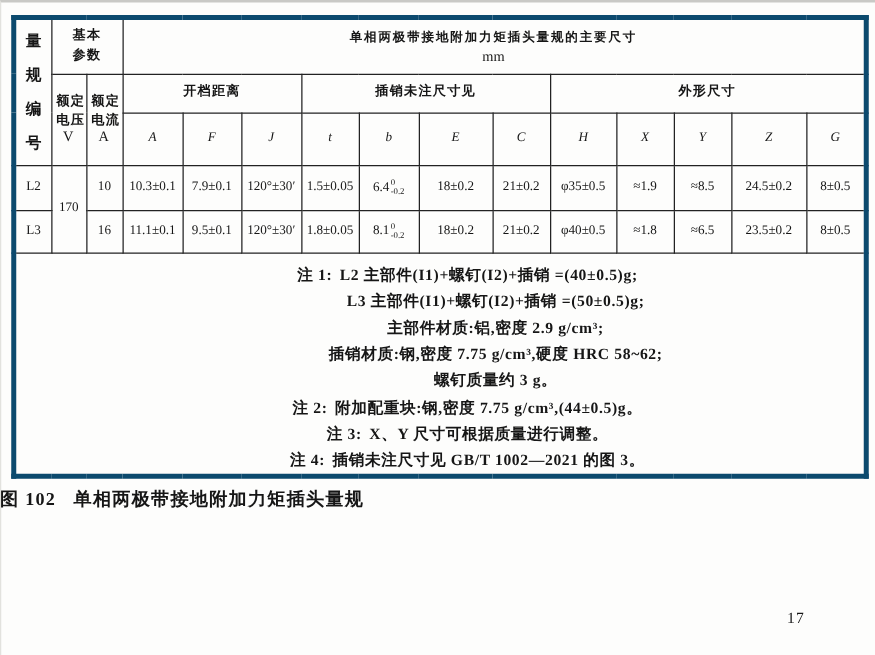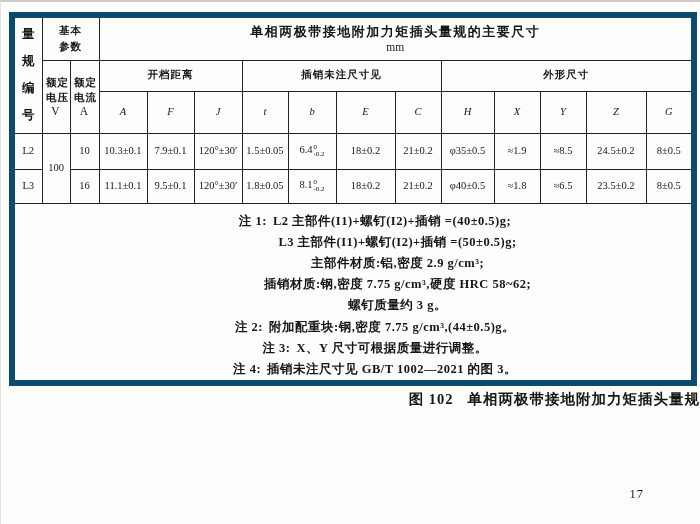--- a/index.html
+++ b/index.html
@@ -10,54 +10,54 @@
     overflow:hidden;
   }
   .page-edge{
     position:absolute;left:0;top:0;width:700px;height:524px;
     border-top:2px solid #c9c9c6;border-left:1px solid #e2e2de;
     border-right:1px solid #efefec;pointer-events:none;
   }
   table.spec{
     position:absolute;left:9px;top:12px;width:683px;
     border-collapse:collapse;table-layout:fixed;
-    border:6px solid #0c4a6e;
+    border:4px solid #0c4a6e;
   }
   table.spec td{
     border:1px solid #222;text-align:center;vertical-align:middle;
     padding:0;font-size:10.5px;line-height:1.15;
     font-family:"Liberation Serif","DejaVu Serif",serif;
   }
   td.cjk{font-size:12px;font-weight:700;letter-spacing:1px;}
   td.vert div{
     width:15px;margin:0 auto;word-break:break-all;
     font-size:12.5px;font-weight:700;line-height:27px;letter-spacing:0;
   }
   td.two-line div.wrap2{width:34px;margin:0 auto;word-break:break-all;line-height:16px;}
   td.vu div.wrap2{width:30px;margin:0 auto;word-break:break-all;line-height:15px;}
   td.vu div.unit{font-weight:400;font-size:11.5px;line-height:13px;font-family:"Liberation Serif",serif;}
   td.title-cell{vertical-align:middle;}
-  td.title-cell .t1{font-size:13px;font-weight:700;letter-spacing:1.5px;line-height:16px;padding-top:2px;}
+  td.title-cell .t1{font-size:10px;font-weight:700;letter-spacing:1.5px;line-height:16px;padding-top:2px;}
   td.title-cell .t2{font-size:11.5px;font-weight:400;letter-spacing:0;line-height:15px;font-family:"Liberation Serif",serif;}
   td.letter{font-style:italic;font-size:13px;font-weight:400;}
   td.rowid{font-size:11.5px;}
   .tolstack{
     display:inline-flex;flex-direction:column;vertical-align:middle;
     font-size:7px;line-height:7px;margin-left:1px;text-align:left;
   }
   td.notes-cell{vertical-align:top;text-align:left;}
   .note-line{
     font-size:12.5px;font-weight:600;line-height:21.2px;letter-spacing:0.5px;
     padding-left:44px;white-space:nowrap;
   }
   .note-line.cont{padding-left:89px;}
   .note-line:first-child{padding-top:7px;}
   .note-label{margin-right:6px;}
   .figure-caption{
-    position:absolute;left:0;top:390px;width:700px;text-align:right;
+    position:absolute;left:0;top:390px;width:700px;text-align:left;
     font-size:14.5px;font-weight:700;letter-spacing:1px;
   }
   .figure-caption .cap-title{margin-left:14px;}
   .page-number{
     position:absolute;right:56px;top:487px;
     font-size:12.5px;letter-spacing:1px;
   }
 </style>
 </head>
 <body>
@@ -121,21 +121,21 @@
     <td class="letter">C</td>
     <td class="letter">H</td>
     <td class="letter">X</td>
     <td class="letter">Y</td>
     <td class="letter">Z</td>
     <td class="letter">G</td>
   </tr>
 
   <tr style="height:36px">
     <td class="rowid">L2</td>
-    <td rowspan="2">100</td>
+    <td rowspan="2">170</td>
     <td>10</td>
     <td>10.3±0.1</td>
     <td>7.9±0.1</td>
     <td>120°±30′</td>
     <td>1.5±0.05</td>
     <td><span>6.4</span><span class="tolstack">
             <span>0</span>
             <span>-0.2</span>
           </span></td>
     <td>18±0.2</td>

